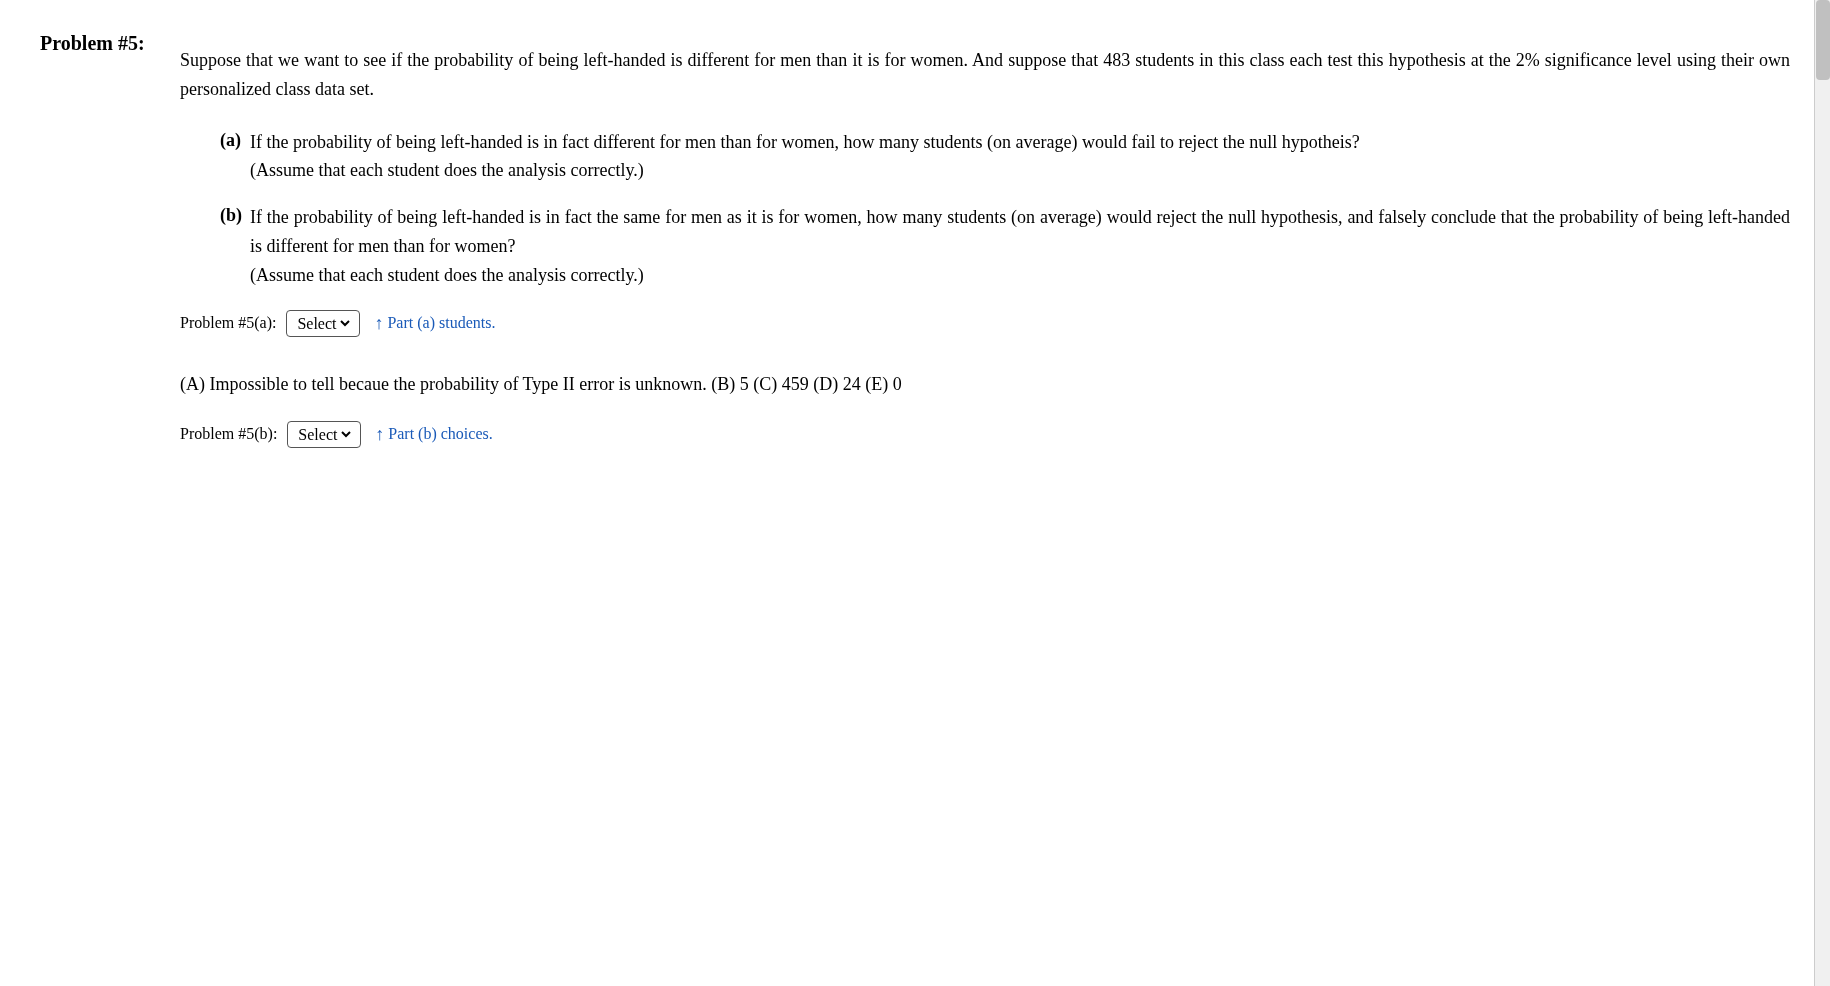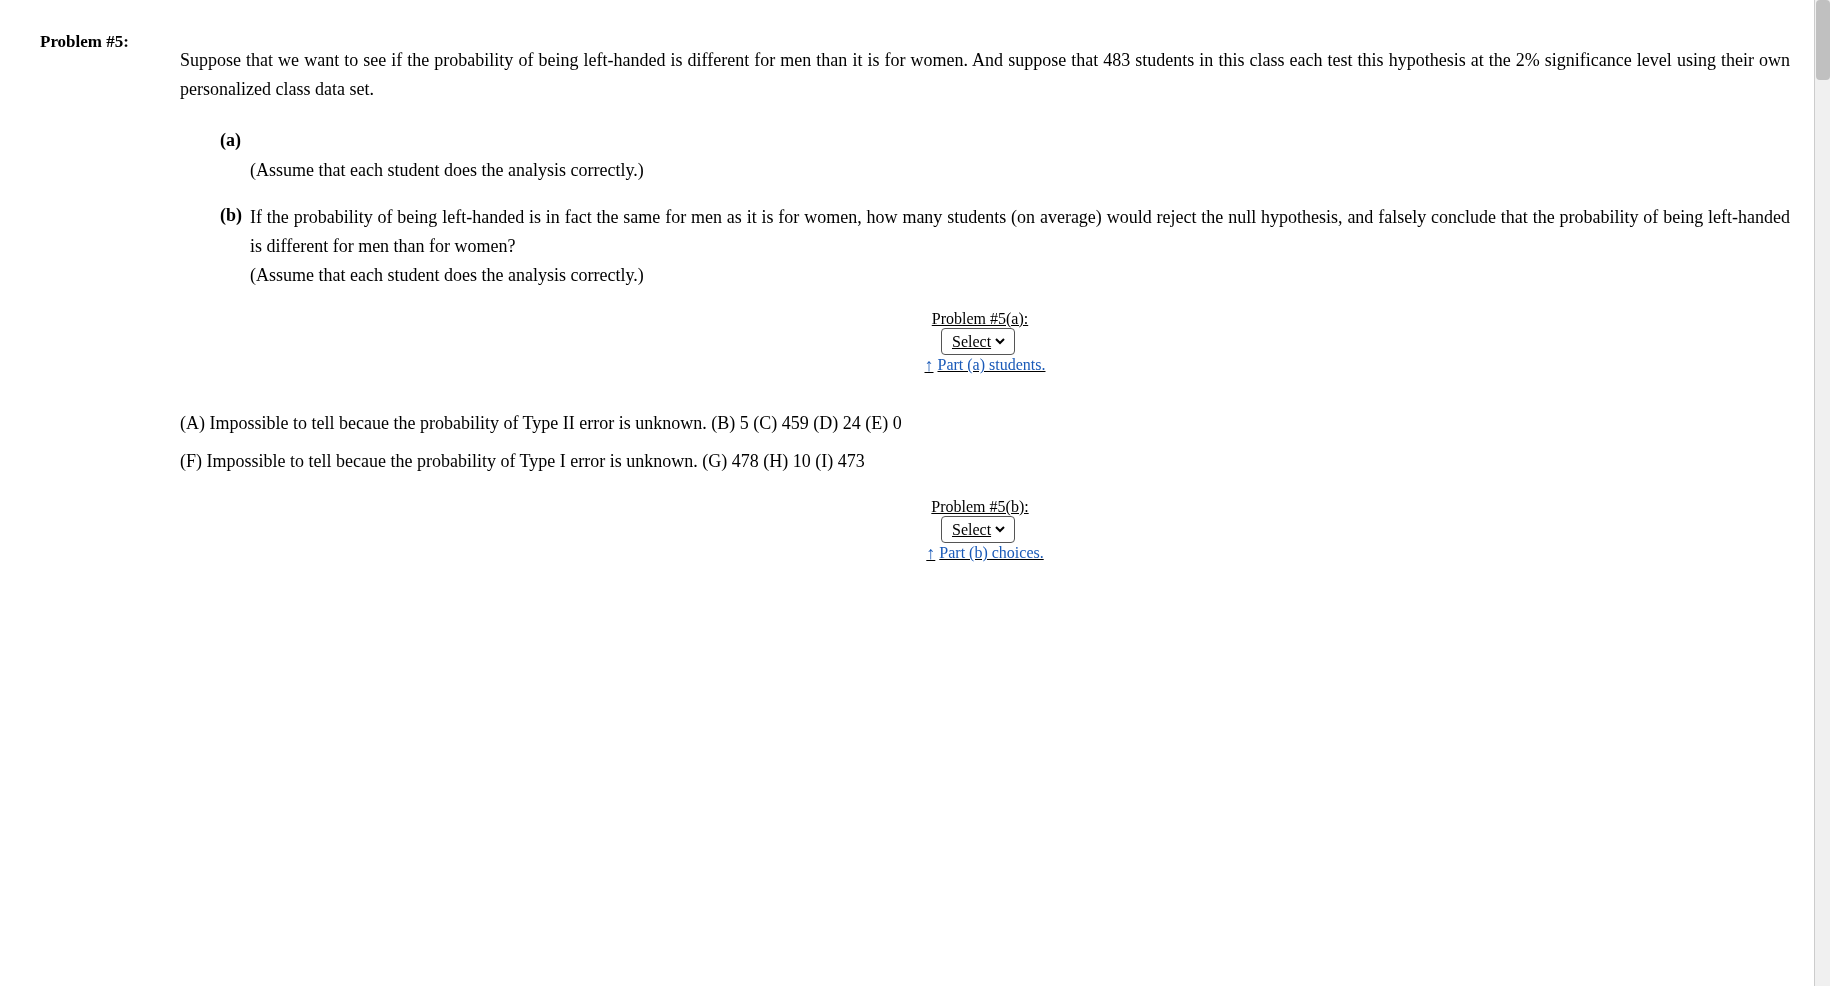--- a/index.html
+++ b/index.html
@@ -21,21 +21,21 @@
     .problem-container {
       display: flex;
       flex-direction: row;
       align-items: flex-start;
       max-width: 1750px;
       margin: 0 auto;
     }
 
     .problem-label {
       font-weight: bold;
-      font-size: 17px;
+      font-size: 20px;
       white-space: nowrap;
       margin-right: 10px;
       padding-top: 2px;
       min-width: 130px;
     }
 
     .problem-content {
       flex: 1;
     }
 
@@ -80,26 +80,25 @@
       line-height: 1.9;
     }
 
     .choices-line {
       text-align: justify;
       margin-bottom: 4px;
     }
 
     .answer-row {
       display: flex;
-      flex-direction: column;
+      flex-direction: row;
       align-items: center;
       margin-top: 12px;
       margin-bottom: 10px;
       font-size: 16px;
-      text-decoration: underline;
     }
 
     .answer-label {
       font-size: 16px;
       margin-right: 10px;
       white-space: nowrap;
     }
 
     .select-wrapper {
       display: inline-flex;
@@ -172,20 +171,21 @@
 
   <div class="problem-content">
 
     <div class="problem-intro">Suppose that we want to see if the probability of being left-handed is different for men than it is for women. And suppose that 483 students in this class each test this hypothesis at the 2% significance level using their own personalized class data set.</div>
 
     <div class="sub-parts">
 
       <div class="sub-part">
         <div class="sub-part-label">(a)</div>
         <div class="sub-part-text">
+          <span>If the probability of being left-handed is in fact different for men than for women, how many students (on average) would fail to reject the null hypotheis?</span>
           <br>
           <span>(Assume that each student does the analysis correctly.)</span>
         </div>
       </div>
 
       <div class="sub-part">
         <div class="sub-part-label">(b)</div>
         <div class="sub-part-text">
           <span>If the probability of being left-handed is in fact the same for men as it is for women, how many students (on average) would reject the null hypothesis, and falsely conclude that the probability of being left-handed is different for men than for women?</span>
           <br>
@@ -213,21 +213,20 @@
         </select>
       </div>
       <a href="#" class="arrow-link">
         <span class="up-arrow">↑</span>
         <span>Part (a) students.</span>
       </a>
     </div>
 
     <div class="part-b-choices">
       <div class="choices-line">(A) Impossible to tell becaue the probability of Type II error is unknown.   (B) 5   (C) 459   (D) 24   (E) 0</div>
-      <div class="choices-line">(F) Impossible to tell becaue the probability of Type I error is unknown.   (G) 478   (H) 10   (I) 473</div>
     </div>
 
     <div class="answer-row">
       <span class="answer-label">Problem #5(b):</span>
       <div class="select-wrapper">
         <select>
           <option>Select</option>
           <option>A</option>
           <option>B</option>
           <option>C</option>

